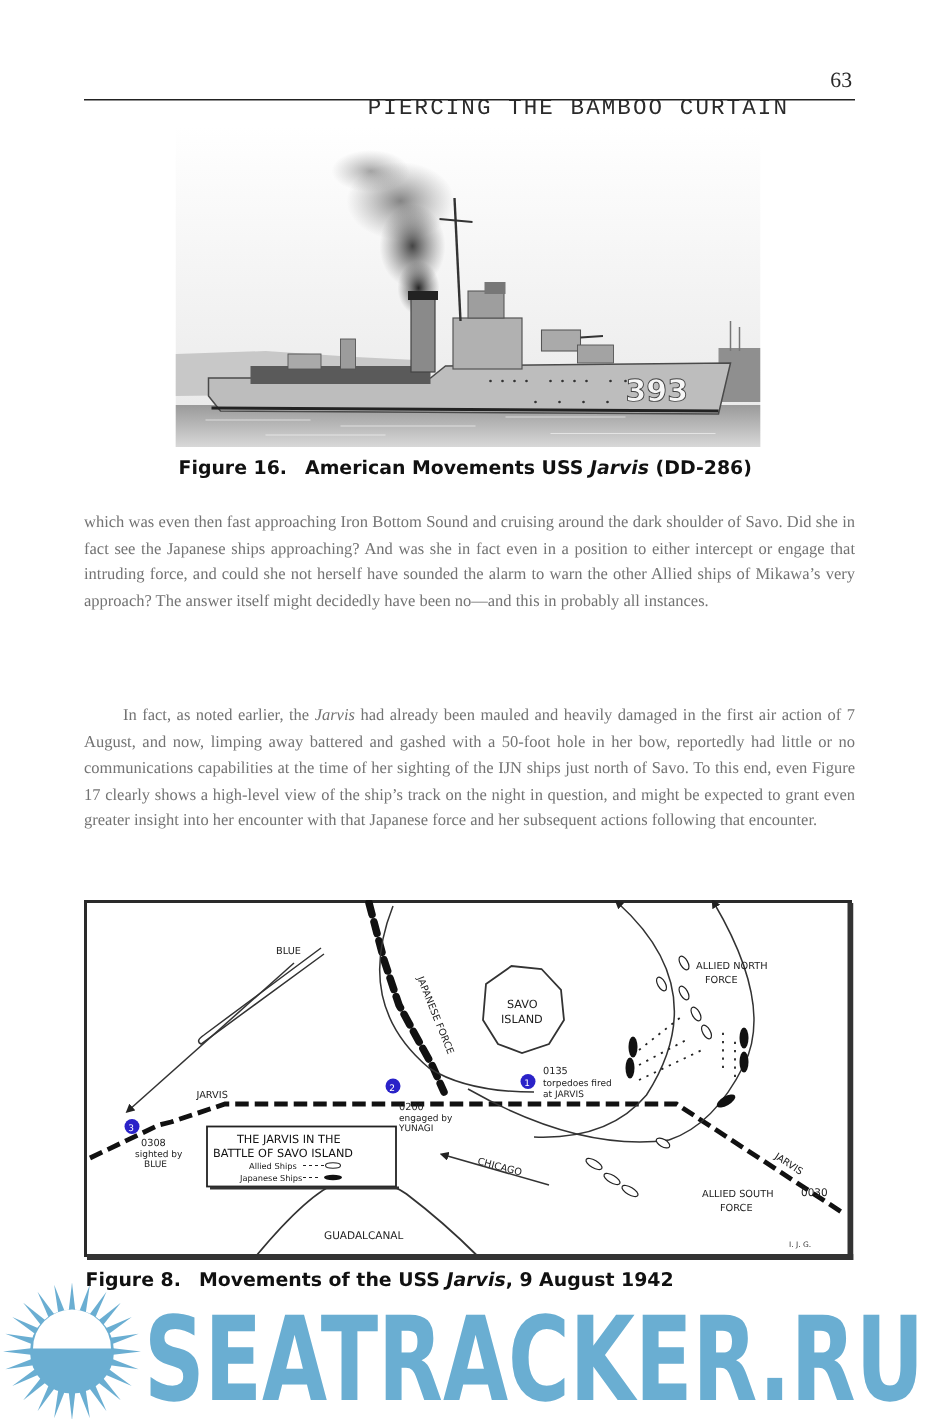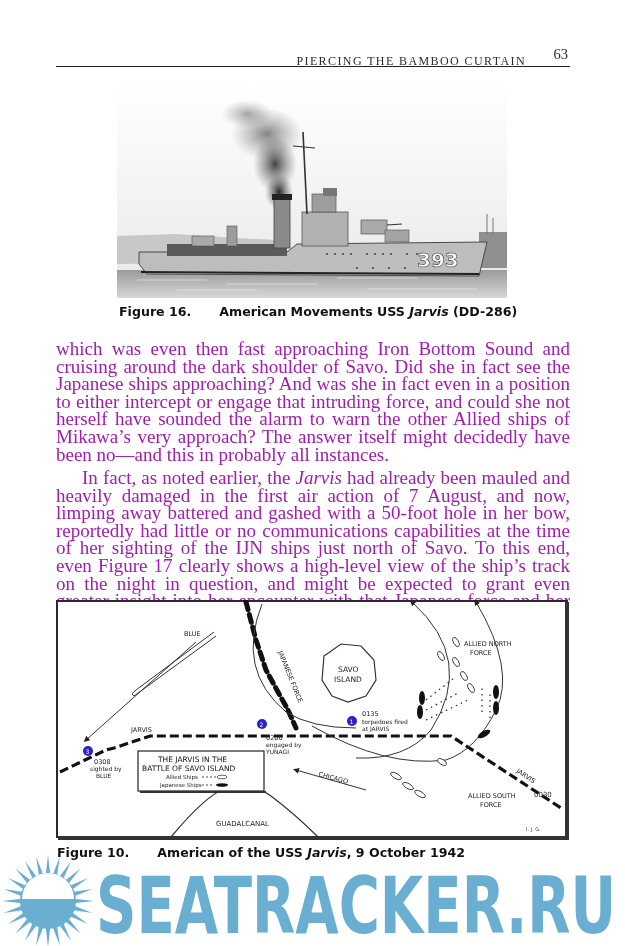--- a/index.html
+++ b/index.html
@@ -1,25 +1,25 @@
 <!DOCTYPE html>
 <html><head>
 <meta charset="utf-8">
 <style>
   html, body { margin:0; padding:0; background:#ffffff; }
   body { width:625px; height:946px; position:relative; overflow:hidden; font-family:"Liberation Serif", serif; color:#1a1a1a; }
   .running-head { position:absolute; left:56px; top:44px; width:514px; height:22px; border-bottom:1.2px solid #222; }
-  .running-head .title { position:absolute; right:44px; top:10px; font-family:Liberation Serif, serif; font-size:12px; letter-spacing:1.4px; color:#2a2a2a; }
+  .running-head .title { position:absolute; right:44px; top:20px; font-family:Liberation Mono, monospace; font-size:15px; letter-spacing:1.4px; color:#2a2a2a; }
   .running-head .pageno { position:absolute; right:2px; top:2px; font-size:14.5px; color:#2a2a2a; }
   .photo { position:absolute; left:117px; top:84px; width:390px; height:214px; }
   .caption { position:absolute; font-family:"DejaVu Sans", sans-serif; font-weight:bold; font-size:12.6px; color:#111; white-space:nowrap; }
-  .caption .num { margin-right:28px; }
+  .caption .num { margin-right:12px; }
   .cap16 { left:119px; top:304px; }
   .cap17 { left:57px; top:845px; }
-  .body-text { position:absolute; left:56px; width:514px; font-family:"Liberation Serif", serif; font-size:19px; line-height:17.6px; text-align:justify; color:#a21caf; }
+  .body-text { position:absolute; left:56px; width:514px; font-family:"Liberation Serif", serif; font-size:11px; line-height:17.6px; text-align:justify; color:#737373; }
   .p1 { top:340px; }
   .p2 { top:469px; text-indent:26px; }
   .p1 p, .p2 p { margin:0; }
   .map { position:absolute; left:56px; top:600px; width:513px; height:240px; }
   .wm { position:absolute; left:0; top:855px; width:625px; height:91px; }
   svg text { font-family:"DejaVu Sans", sans-serif; }
 </style>
 </head>
 <body>
 
@@ -218,21 +218,21 @@
     <ellipse cx="166" cy="177" rx="5" ry="1.8" fill="#fff" stroke="#222" stroke-width="0.7"></ellipse>
     <text x="104" y="187" font-size="5.5" fill="#222">Japanese Ships</text>
     <line x1="146" y1="185" x2="158" y2="185" stroke="#222" stroke-width="0.8" stroke-dasharray="2 2"></line>
     <ellipse cx="166" cy="185" rx="6" ry="1.8" fill="#111"></ellipse>
   </g>
 
   <text x="470" y="231" font-size="5" fill="#333">I. J. G.</text>
 </svg>
 
 <div class="caption cap17">
-  <span class="num">Figure 10.</span><span>American of the USS </span><i>Jarvis</i><span>, 9 October 1942</span>
+  <span class="num">Figure 8.</span><span>Movements of the USS </span><i>Jarvis</i><span>, 9 August 1942</span>
 </div>
 
 <svg class="wm" viewBox="0 0 625 91" xmlns="http://www.w3.org/2000/svg">
   <g>
     <g id="rays" fill="#6aaed2">
         <path d="M73.89477105831185 43.663157720851714 L94 46 L73.89477105831185 48.336842279148286 Z"></path>
         <path d="M73.61724741831048 50.44484360906712 L92.43258800929715 57.905676074715956 L72.40760884382176 54.959276227854204 Z"></path>
         <path d="M71.59395070125426 56.92362075077598 L87.83716857408419 69 L69.25710842210597 60.971150307535865 Z"></path>
         <path d="M67.96276523475464 62.65797119045628 L80.5269119345812 78.5269119345812 L64.65797119045628 65.96276523475464 Z"></path>
         <path d="M62.97115030753587 67.25710842210597 L71 85.83716857408417 L58.92362075077598 69.59395070125426 Z"></path>

